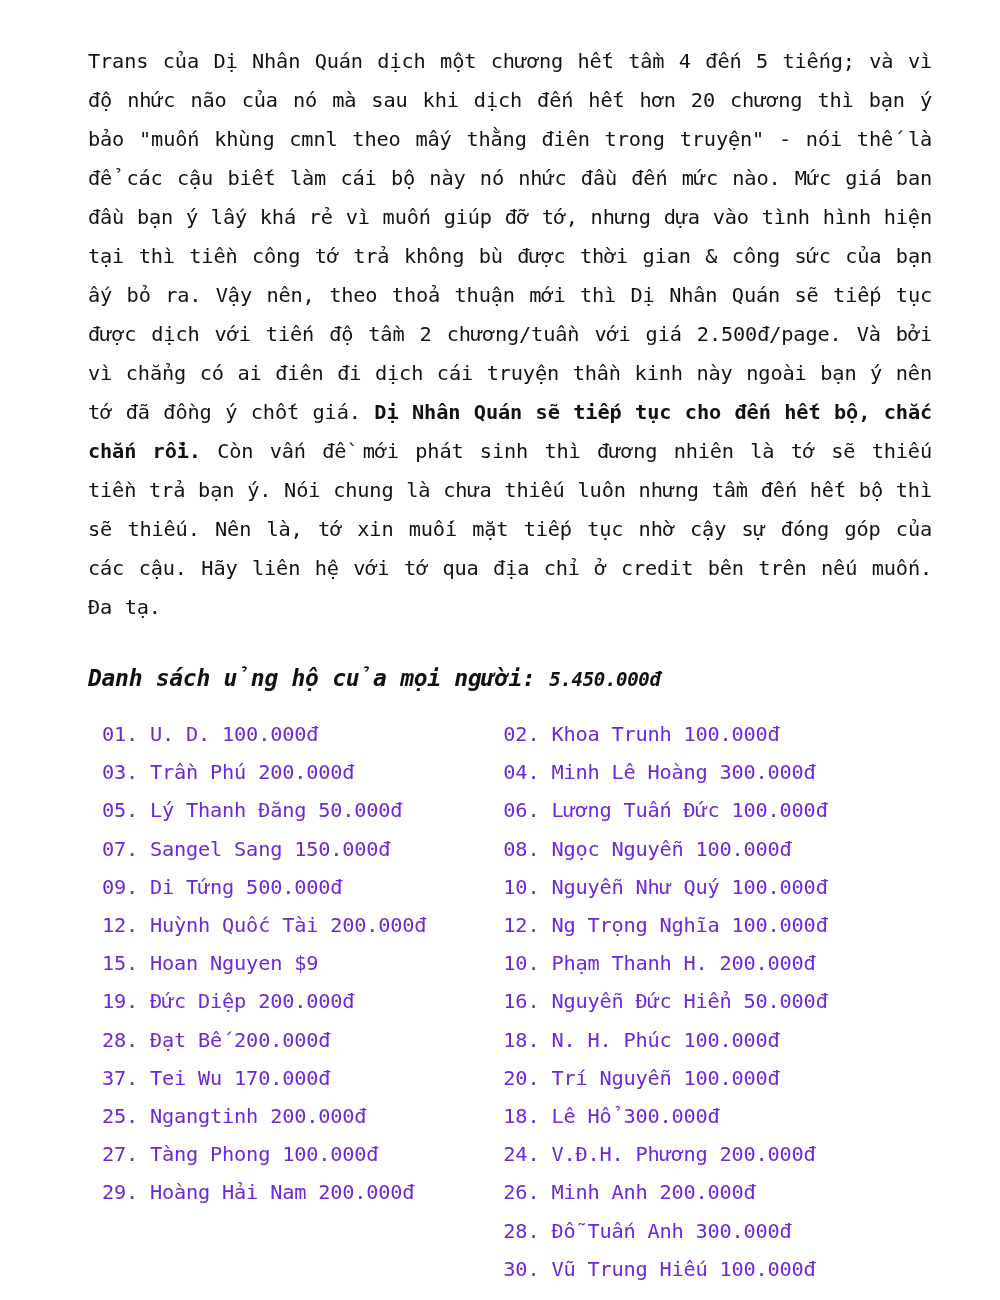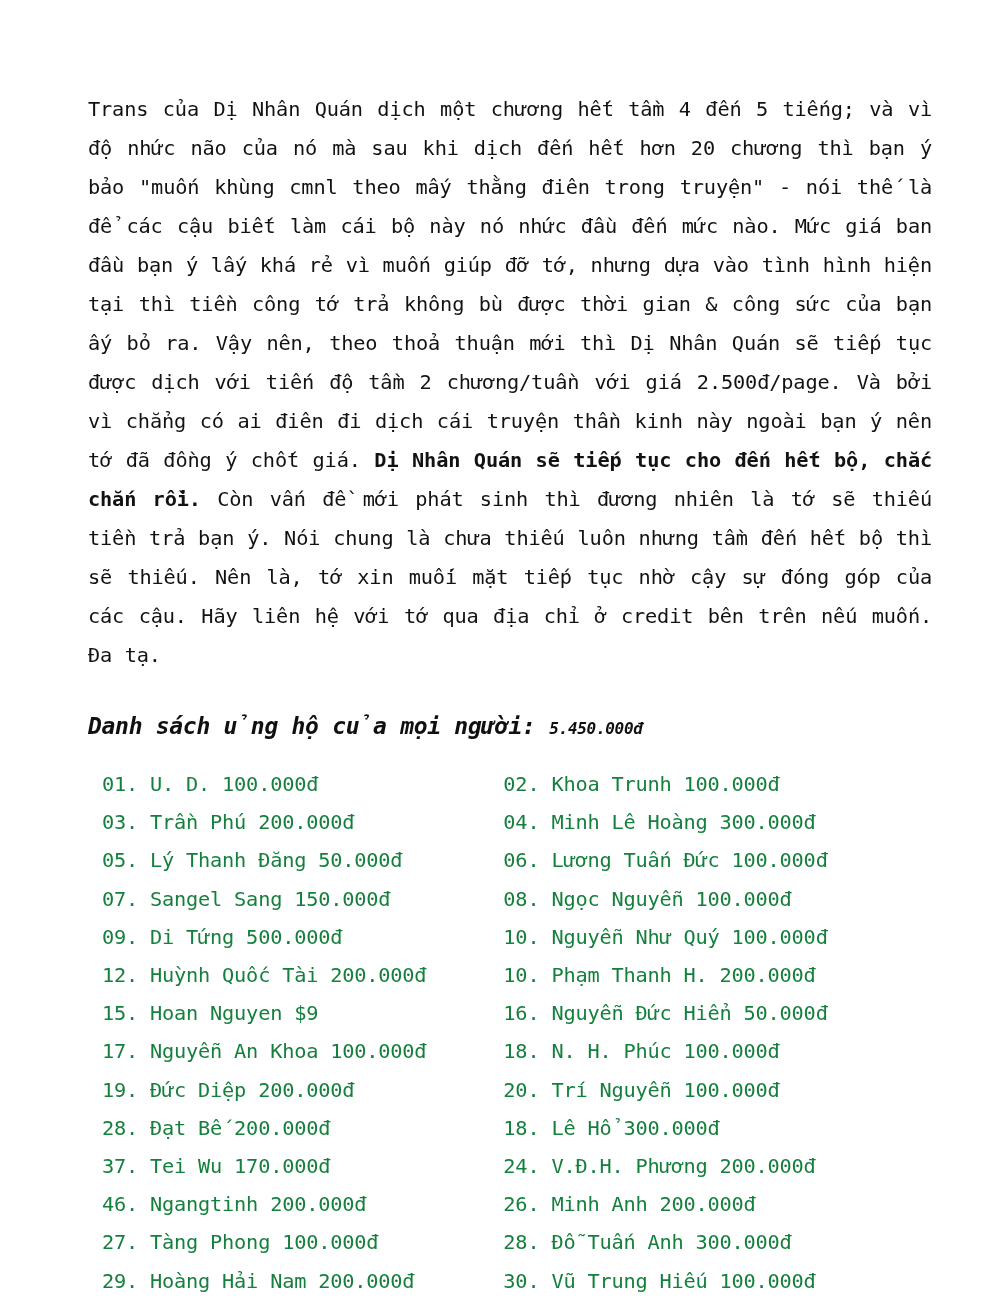--- a/index.html
+++ b/index.html
@@ -13,21 +13,21 @@
     font-family: "DejaVu Sans Mono", monospace;
     color: #111111;
     overflow: hidden;
   }
 
   .page {
     position: relative;
     width: 1000px;
     height: 1300px;
     box-sizing: border-box;
-    padding: 90px 68px 0 88px;
+    padding: 42px 68px 0 88px;
   }
 
   .body-paragraph {
     font-family: "DejaVu Sans Mono", monospace;
     font-size: 20.3px;
     line-height: 39px;
     text-align: justify;
     text-justify: inter-word;
     letter-spacing: -0.15px;
     word-spacing: 0.5px;
@@ -45,21 +45,21 @@
     font-style: italic;
     font-weight: 700;
     font-size: 23px;
     line-height: 34px;
     letter-spacing: -0.3px;
     color: #101010;
     white-space: nowrap;
   }
 
   .list-heading .heading-total {
-    font-size: 16px;
+    font-size: 19px;
     font-weight: 700;
     font-style: italic;
   }
 
   .donor-columns {
     display: flex;
     flex-direction: row;
     margin-top: 19px;
     padding-left: 14px;
   }
@@ -76,21 +76,21 @@
   .donor-column.right {
     width: 440px;
   }
 
   .donor-entry {
     font-family: "DejaVu Sans Mono", monospace;
     font-size: 20.3px;
     line-height: 38.2px;
     letter-spacing: -0.2px;
     white-space: nowrap;
-    color: #15803d;
+    color: #6d28d9;
   }
 </style>
 </head>
 <body>
 
 <div class="page">
 
   <p class="body-paragraph"><span>Trans của Dị Nhân Quán dịch một chương hết tầm 4 đến 5 tiếng; và vì độ nhức não của nó mà sau khi dịch đến hết hơn 20 chương thì bạn ý bảo "muốn khùng cmnl theo mấy thằng điên trong truyện" - nói thế là để các cậu biết làm cái bộ này nó nhức đầu đến mức nào. Mức giá ban đầu bạn ý lấy khá rẻ vì muốn giúp đỡ tớ, nhưng dựa vào tình hình hiện tại thì tiền công tớ trả không bù được thời gian &amp; công sức của bạn ấy bỏ ra. Vậy nên, theo thoả thuận mới thì Dị Nhân Quán sẽ tiếp tục được dịch với tiến độ tầm 2 chương/tuần với giá 2.500đ/page. Và bởi vì chẳng có ai điên đi dịch cái truyện thần kinh này ngoài bạn ý nên tớ đã đồng ý chốt giá. </span><b>Dị Nhân Quán sẽ tiếp tục cho đến hết bộ, chắc chắn rồi.</b><span> Còn vấn đề mới phát sinh thì đương nhiên là tớ sẽ thiếu tiền trả bạn ý. Nói chung là chưa thiếu luôn nhưng tầm đến hết bộ thì sẽ thiếu. Nên là, tớ xin muối mặt tiếp tục nhờ cậy sự đóng góp của các cậu. Hãy liên hệ với tớ qua địa chỉ ở credit bên trên nếu muốn. Đa tạ.</span></p>
 
   <h2 class="list-heading"><span>Danh sách ủng hộ của mọi người:</span> <span class="heading-total">5.450.000đ</span></h2>
@@ -98,36 +98,36 @@
   <div class="donor-columns">
 
     <div class="donor-column left">
       <div class="donor-entry">01. U. D. 100.000đ</div>
       <div class="donor-entry">03. Trần Phú 200.000đ</div>
       <div class="donor-entry">05. Lý Thanh Đăng 50.000đ</div>
       <div class="donor-entry">07. Sangel Sang 150.000đ</div>
       <div class="donor-entry">09. Di Tứng 500.000đ</div>
       <div class="donor-entry">12. Huỳnh Quốc Tài 200.000đ</div>
       <div class="donor-entry">15. Hoan Nguyen $9</div>
-      <div class="donor-entry">17. Nguyễn An Khoa 100.000đ</div>
       <div class="donor-entry">19. Đức Diệp 200.000đ</div>
       <div class="donor-entry">28. Đạt Bế 200.000đ</div>
       <div class="donor-entry">37. Tei Wu 170.000đ</div>
-      <div class="donor-entry">46. Ngangtinh 200.000đ</div>
+      <div class="donor-entry">25. Ngangtinh 200.000đ</div>
       <div class="donor-entry">27. Tàng Phong 100.000đ</div>
       <div class="donor-entry">29. Hoàng Hải Nam 200.000đ</div>
 
     </div>
 
     <div class="donor-column right">
       <div class="donor-entry">02. Khoa Trunh 100.000đ</div>
       <div class="donor-entry">04. Minh Lê Hoàng 300.000đ</div>
       <div class="donor-entry">06. Lương Tuấn Đức 100.000đ</div>
       <div class="donor-entry">08. Ngọc Nguyễn 100.000đ</div>
       <div class="donor-entry">10. Nguyễn Như Quý 100.000đ</div>
+      <div class="donor-entry">12. Ng Trọng Nghĩa 100.000đ</div>
       <div class="donor-entry">10. Phạm Thanh H. 200.000đ</div>
       <div class="donor-entry">16. Nguyễn Đức Hiển 50.000đ</div>
       <div class="donor-entry">18. N. H. Phúc 100.000đ</div>
       <div class="donor-entry">20. Trí Nguyễn 100.000đ</div>
       <div class="donor-entry">18. Lê Hổ 300.000đ</div>
       <div class="donor-entry">24. V.Đ.H. Phương 200.000đ</div>
       <div class="donor-entry">26. Minh Anh 200.000đ</div>
       <div class="donor-entry">28. Đỗ Tuấn Anh 300.000đ</div>
       <div class="donor-entry">30. Vũ Trung Hiếu 100.000đ</div>
 

